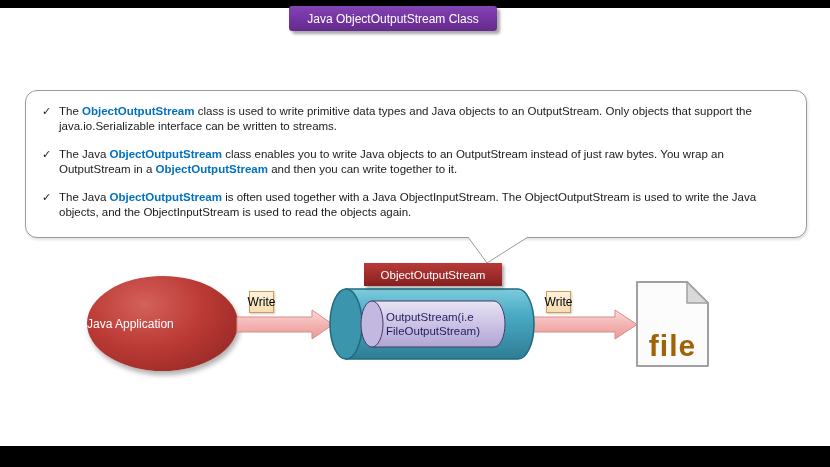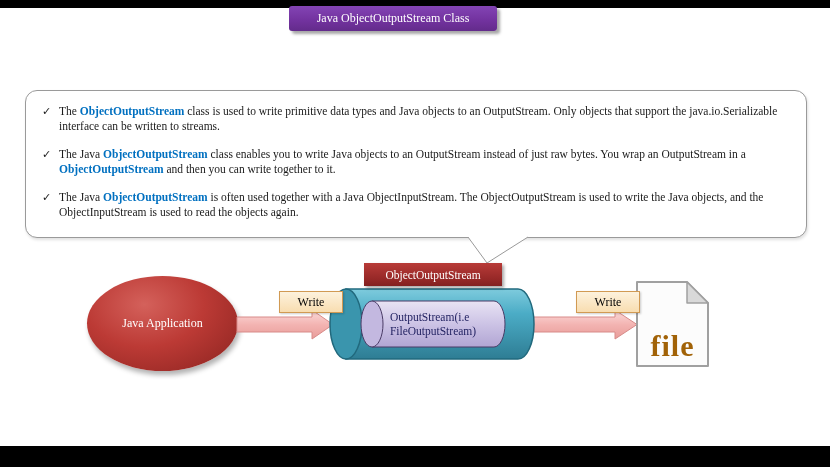--- a/index.html
+++ b/index.html
@@ -1,21 +1,21 @@
 <!DOCTYPE html>
 <html><head>
 <meta charset="utf-8">
 <style>
   html,body{margin:0;padding:0;background:#ffffff;}
   #slide{
     position:relative;
     width:830px;height:467px;
     background:#ffffff;
     overflow:hidden;
-    font-family:Liberation Serif, serif;
+    font-family:Liberation Sans, sans-serif;
   }
   .top-bar{position:absolute;left:0;top:0;width:830px;height:8px;background:#000;}
   .bottom-bar{position:absolute;left:0;bottom:0;width:830px;height:21px;background:#000;}
 
   .title-box{
     position:absolute;left:289px;top:6px;width:208px;height:25px;
     background:linear-gradient(#8344b4,#7333a0 55%,#632b8b);
     color:#fff;font-size:12px;
     display:flex;align-items:center;justify-content:center;
     border-radius:3px;
@@ -40,33 +40,32 @@
   .hl{color:#0070c0;font-weight:bold;}
 
   .diagram-svg{position:absolute;left:0;top:0;z-index:3;pointer-events:none;}
 
   .ellipse-app{
     position:absolute;left:87px;top:276px;width:151px;height:95px;
     border-radius:50%;
     background:radial-gradient(ellipse at 38% 30%, #d4615b 0%, #bc3a35 45%, #9c2b27 80%, #8a2420 100%);
     box-shadow:2px 4px 5px rgba(0,0,0,0.3);
     color:#fff;font-size:12px;
-    display:flex;align-items:center;justify-content:center;
+    display:flex;align-items:center;justify-content:flex-start;
     z-index:2;
   }
 
   .write-box{
-    position:absolute;width:64px;height:22px;box-sizing:border-box;
+    position:absolute;width:25px;height:22px;box-sizing:border-box;
     background:linear-gradient(#fdf2dd,#f8ddb0);
     border:1px solid #d19a53;
     color:#000;font-size:12px;
     display:flex;align-items:center;justify-content:center;
     box-shadow:1px 1px 2px rgba(0,0,0,0.2);
     z-index:4;
-    margin-left:30px;
   }
   #write1{left:249px;top:291px;}
   #write2{left:546px;top:291px;}
 
   .oos-box{
     position:absolute;left:364px;top:263px;width:138px;height:23px;
     background:linear-gradient(#b83b38,#962827 70%,#822020);
     color:#fff;font-size:11.5px;
     display:flex;align-items:center;justify-content:center;
     box-shadow:2px 2px 3px rgba(0,0,0,0.35);

